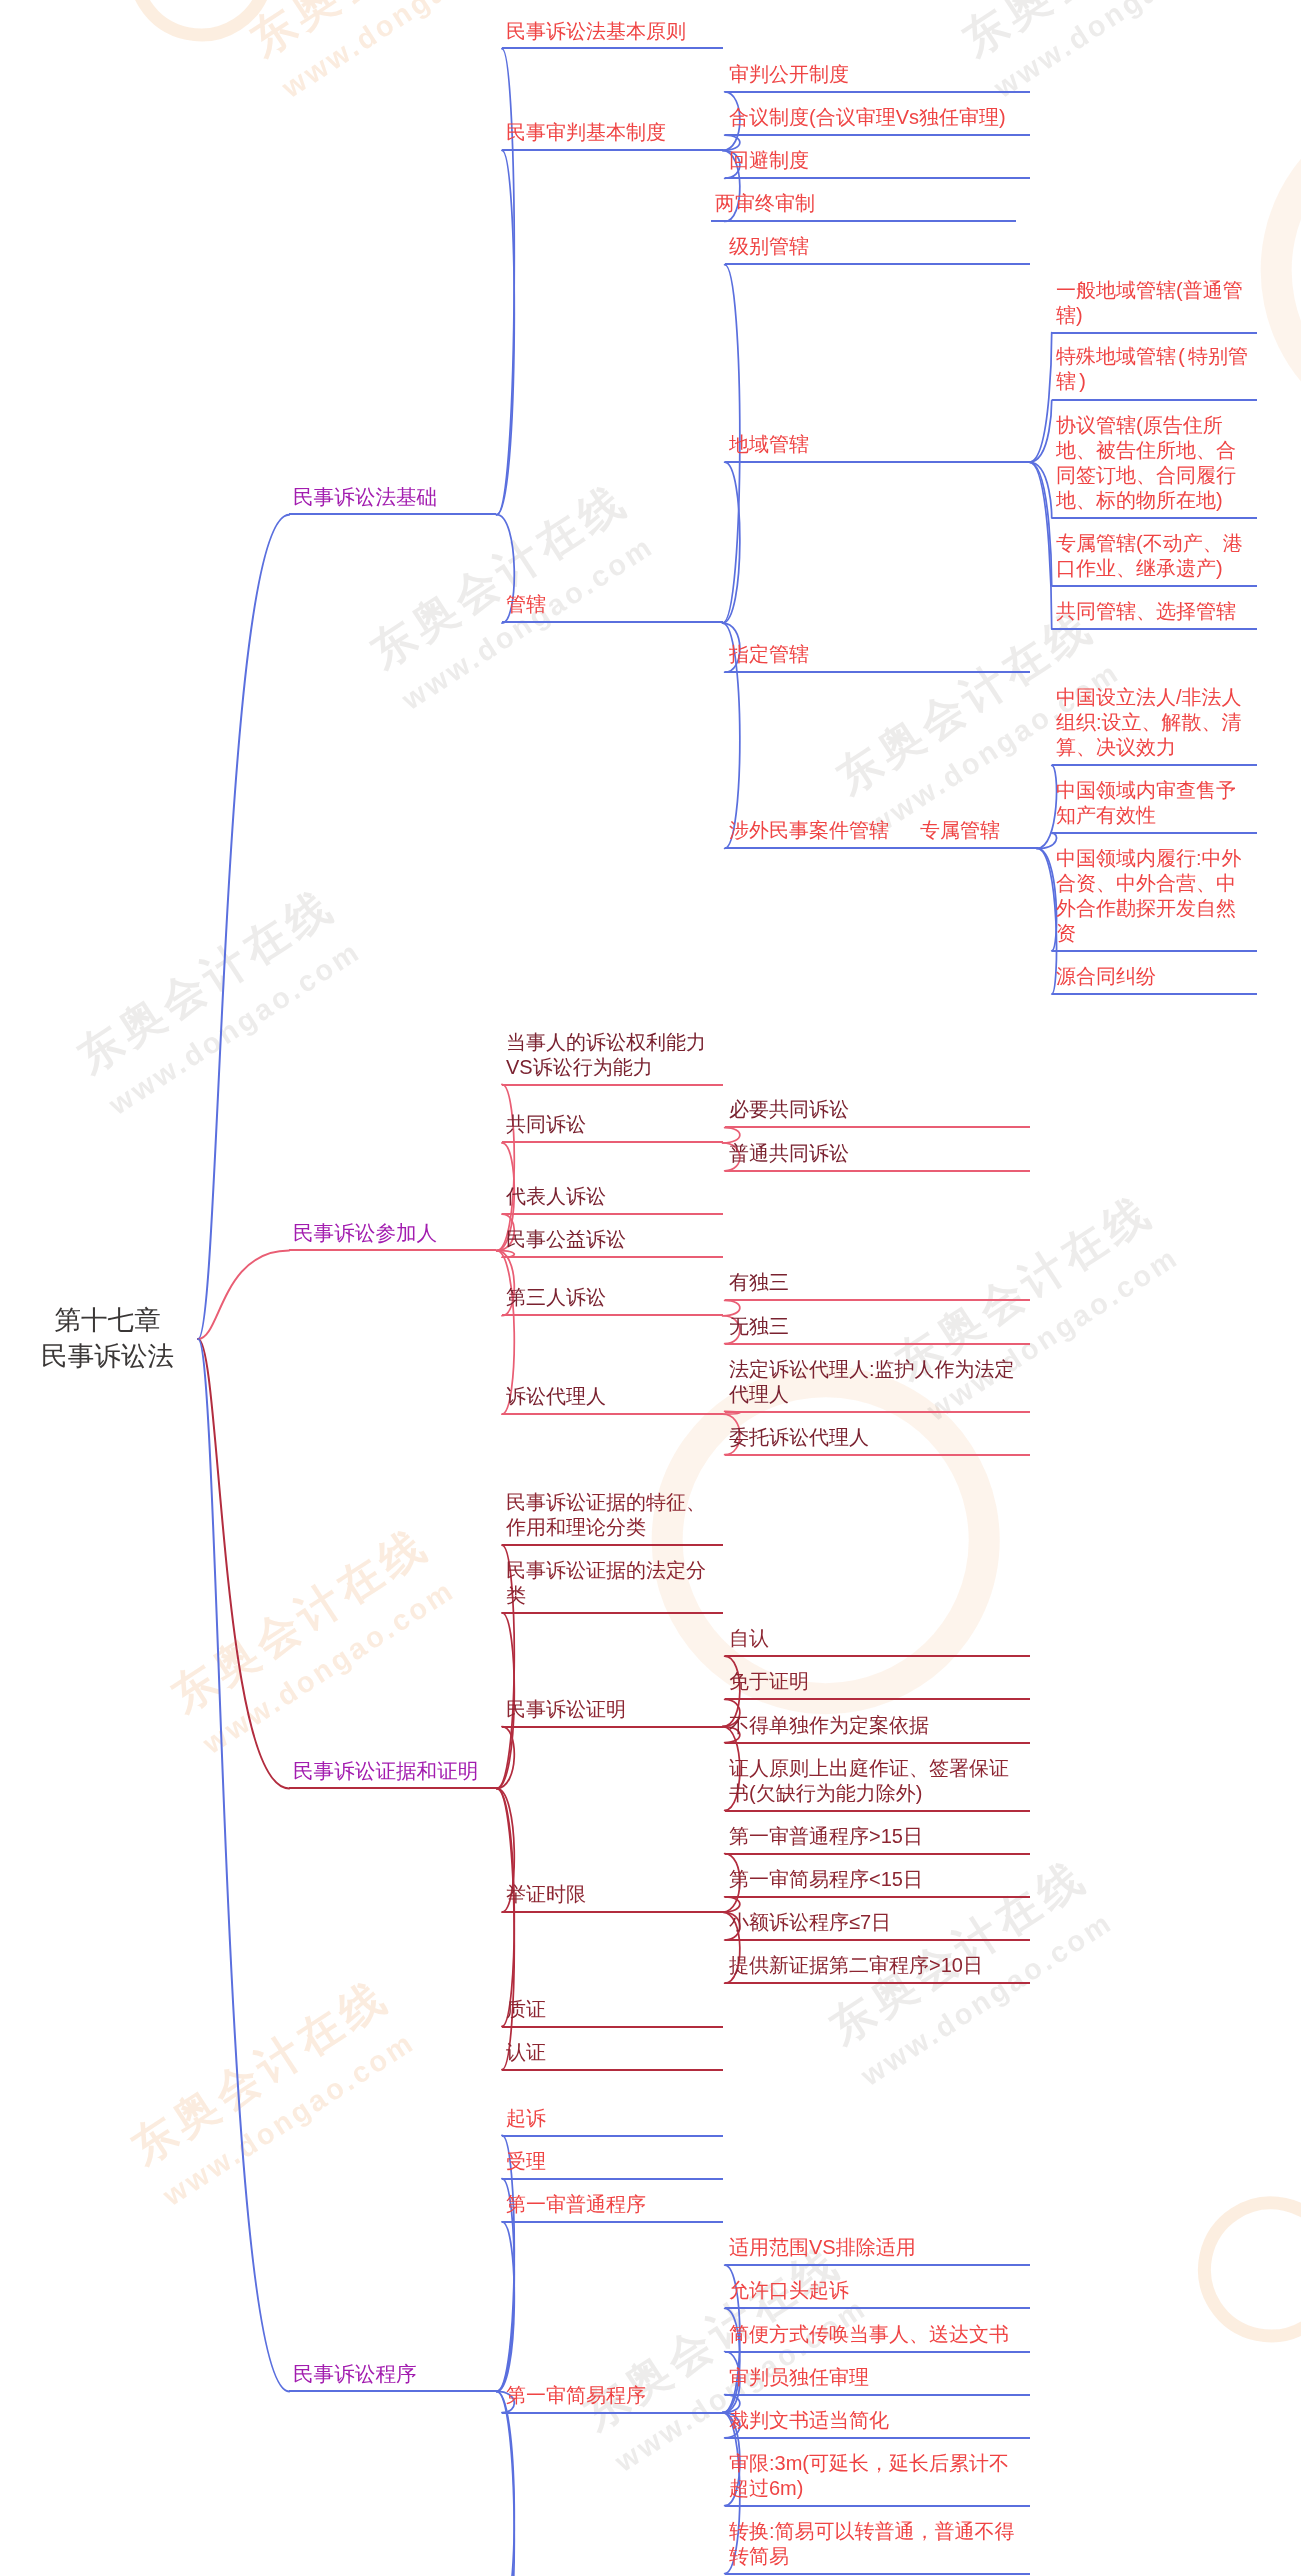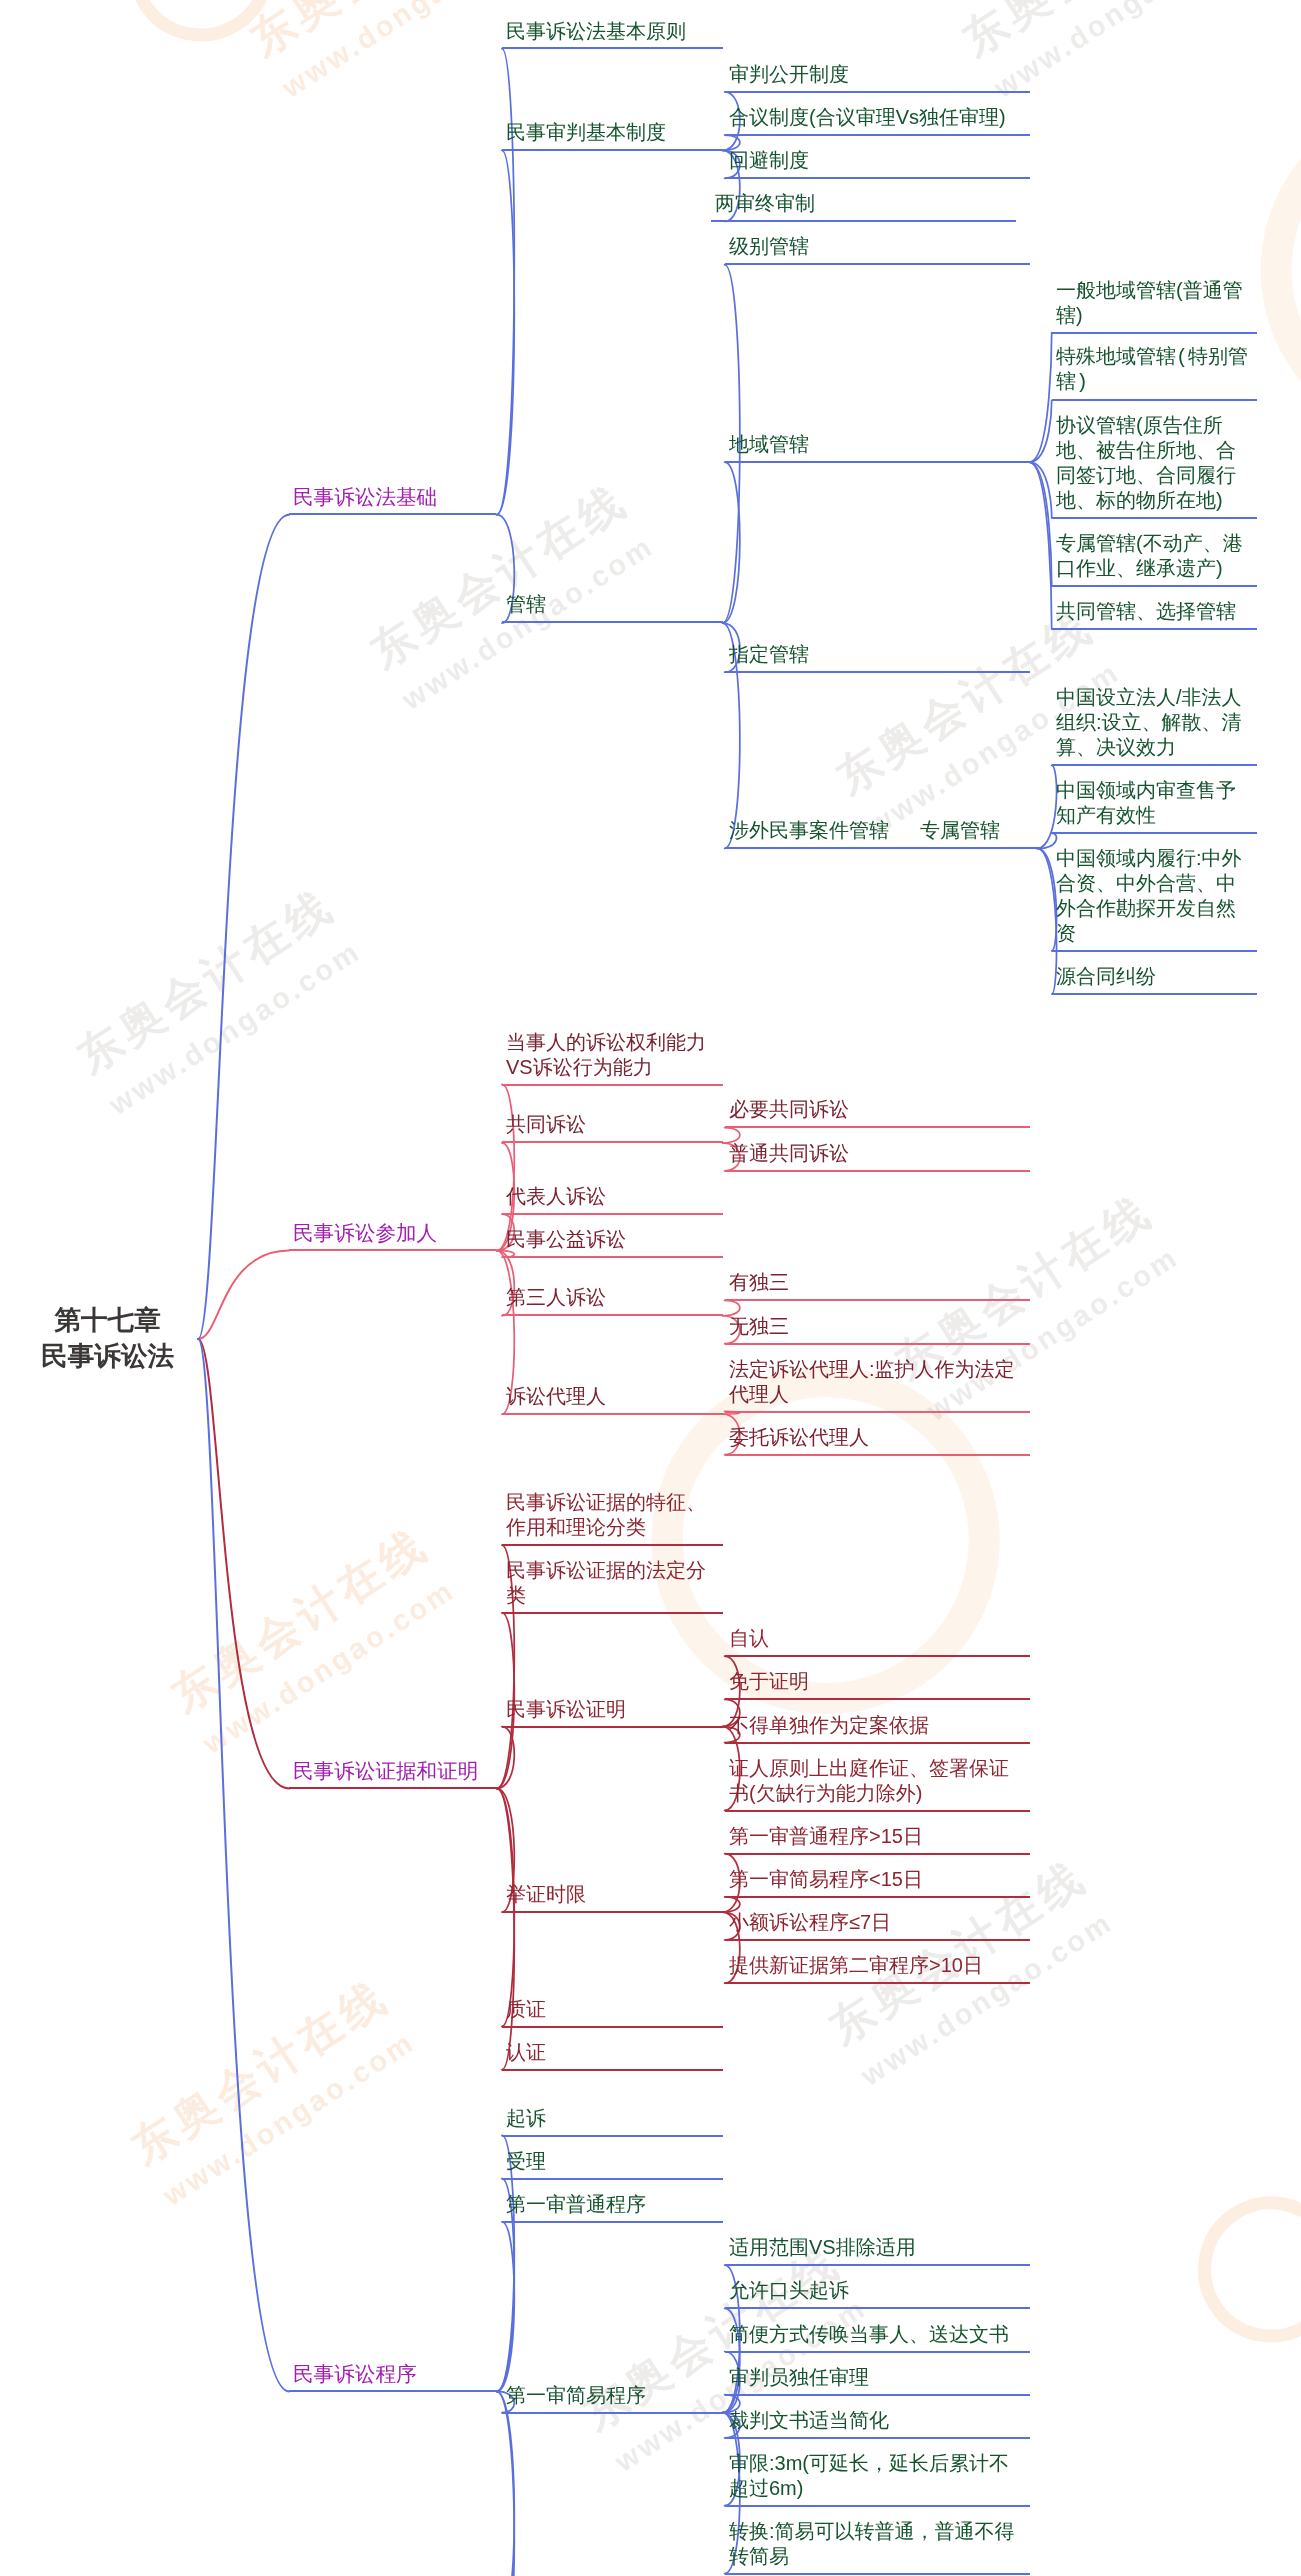--- a/index.html
+++ b/index.html
@@ -15,28 +15,28 @@
   .wm.o{color:rgba(233,140,66,0.17);}
   .wm-ring{width:120px;height:120px;border:13.3px solid rgba(236,148,64,0.16);border-radius:50%;margin-bottom:17.3px;}
   .wm-ring.big{width:286px;height:286px;border-width:31px;border-color:rgba(236,148,64,0.10);}
 
   
   #wires{position:absolute;left:0;top:0;z-index:1;}
 
   
   .node{position:absolute;z-index:2;box-sizing:border-box;font-size:20px;line-height:1.25;
         padding:1.3px 5.3px 3.3px 4px;border-bottom:2px solid #888;background:transparent;}
-  .c-blue   {border-color:#5a6fde;color:#14532d;}
+  .c-blue   {border-color:#5a6fde;color:#ef4444;}
   .c-pink   {border-color:#e95e74;color:#7a2230;}
   .c-crimson{border-color:#b22c3e;color:#8c2531;}
   .node.main{color:#a21caf;font-size:20.6px;}
   .node .sub{margin-left:31px;}
   .node.haspair{white-space:nowrap;}
 
-  .node-root{position:absolute;z-index:2;font-size:26.6px;font-weight:700;color:#3a3736;
+  .node-root{position:absolute;z-index:2;font-size:26.6px;font-weight:400;color:#3a3736;
              line-height:1.35;text-align:center;}
 </style>
 </head>
 <body>
 
 <div id="canvas" style="height: 2692px;">
   <svg id="wires" width="1301" height="2692" viewBox="0 0 1957 4049">
       <path d="M298,2014 C332,2014 332,774 435,774" fill="none" stroke="#5a6fde" stroke-width="3" stroke-linecap="round"></path>
       <path d="M747,774 C781,774 781,73 755,73" fill="none" stroke="#5a6fde" stroke-width="2.6" stroke-linecap="round"></path>
       <path d="M747,774 C781,774 781,226 755,226" fill="none" stroke="#5a6fde" stroke-width="2.6" stroke-linecap="round"></path>

